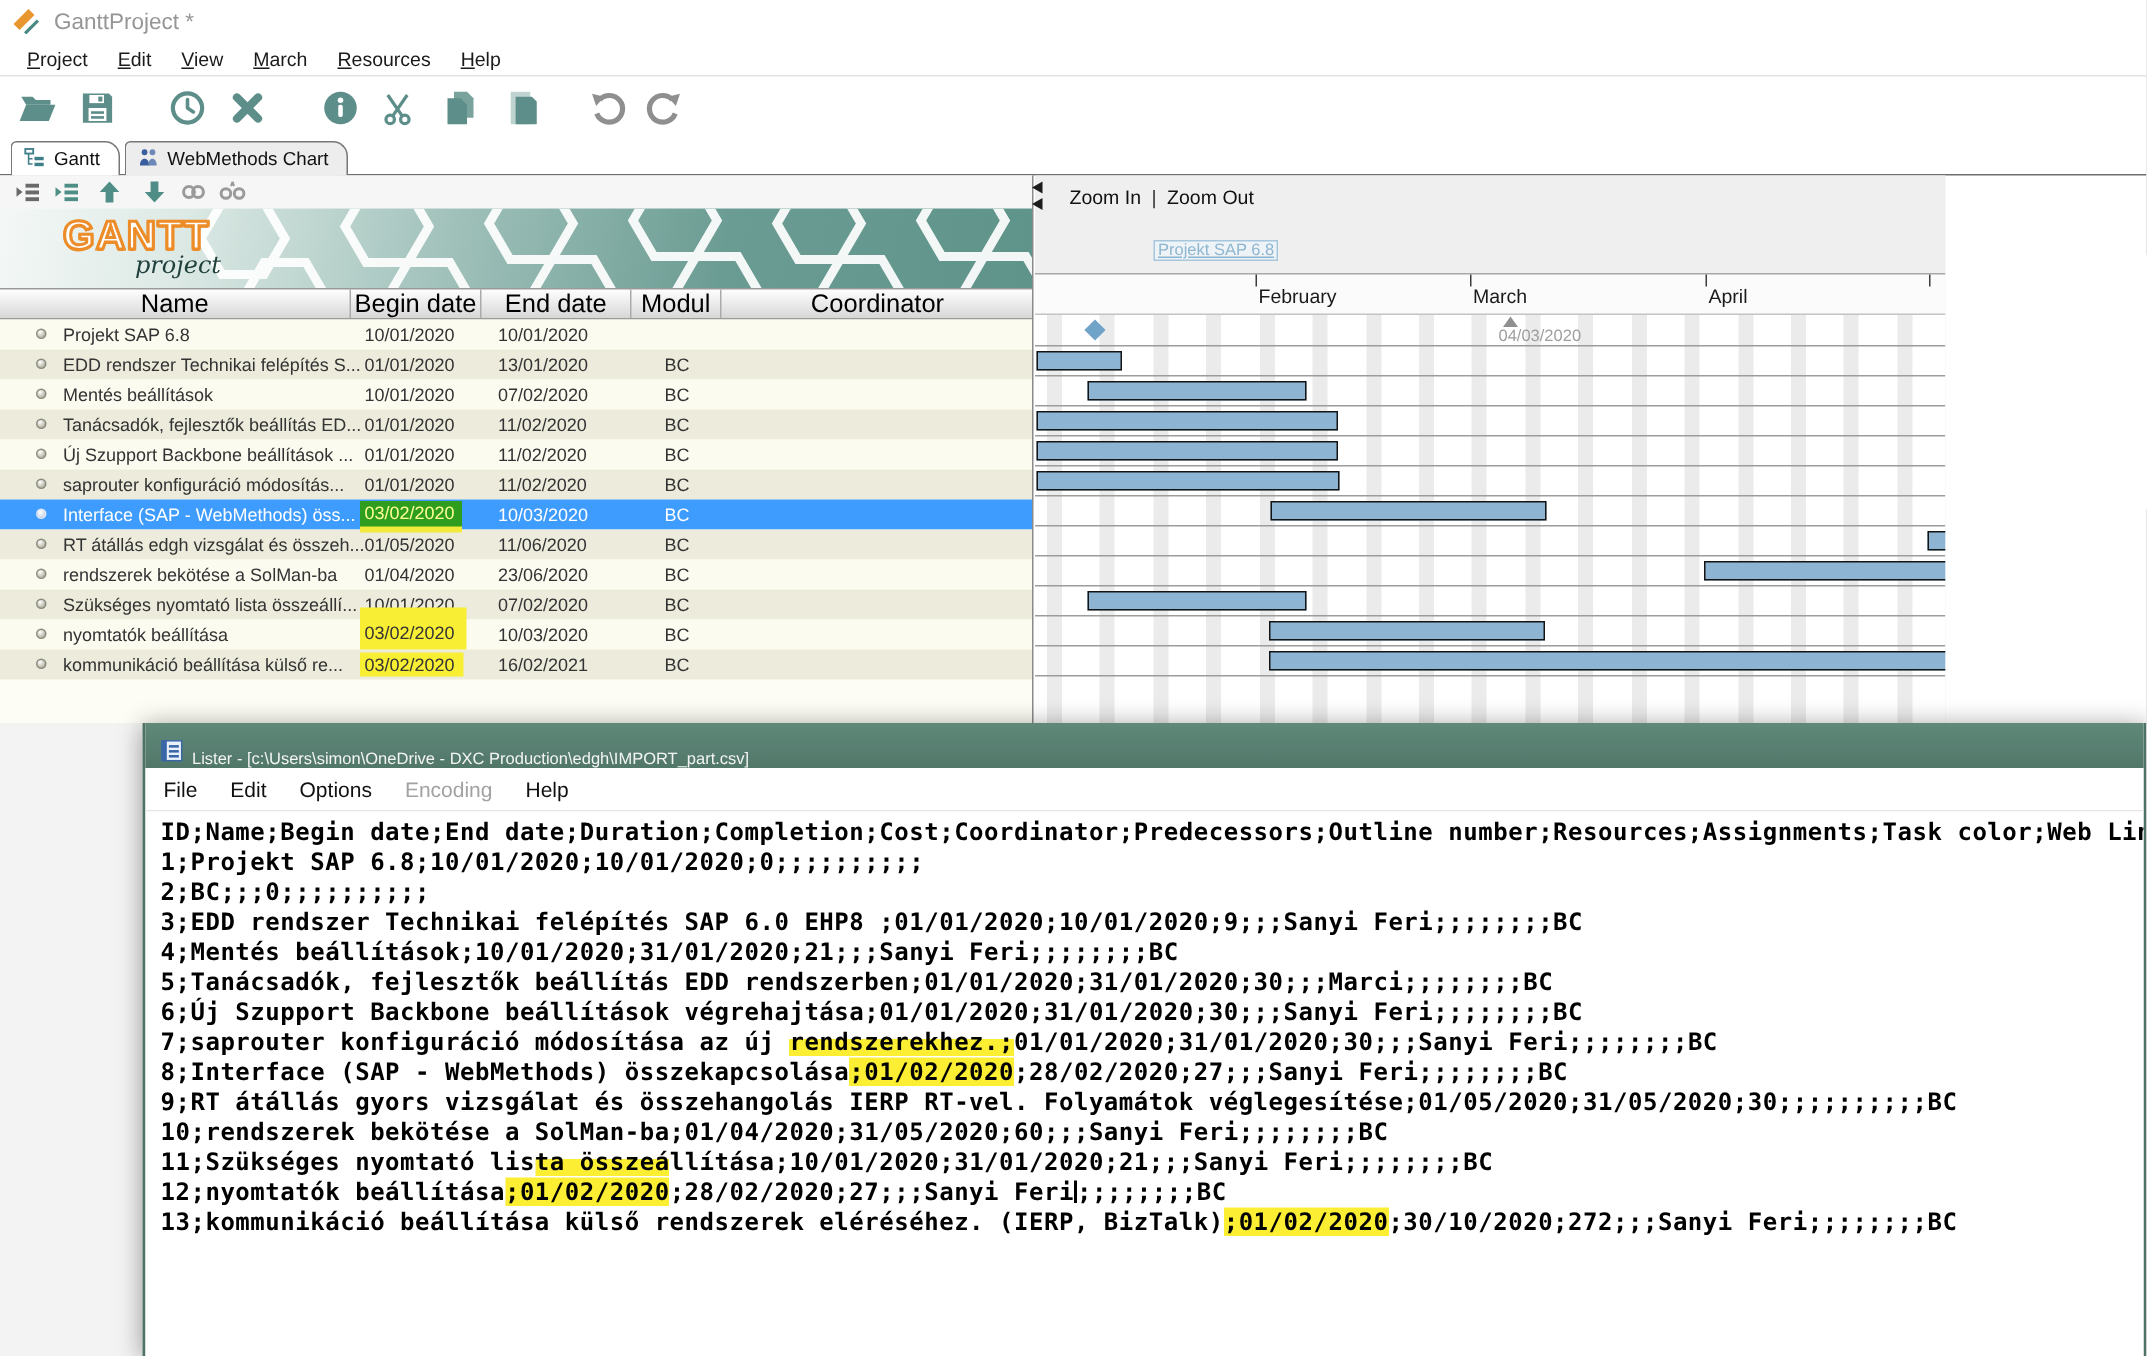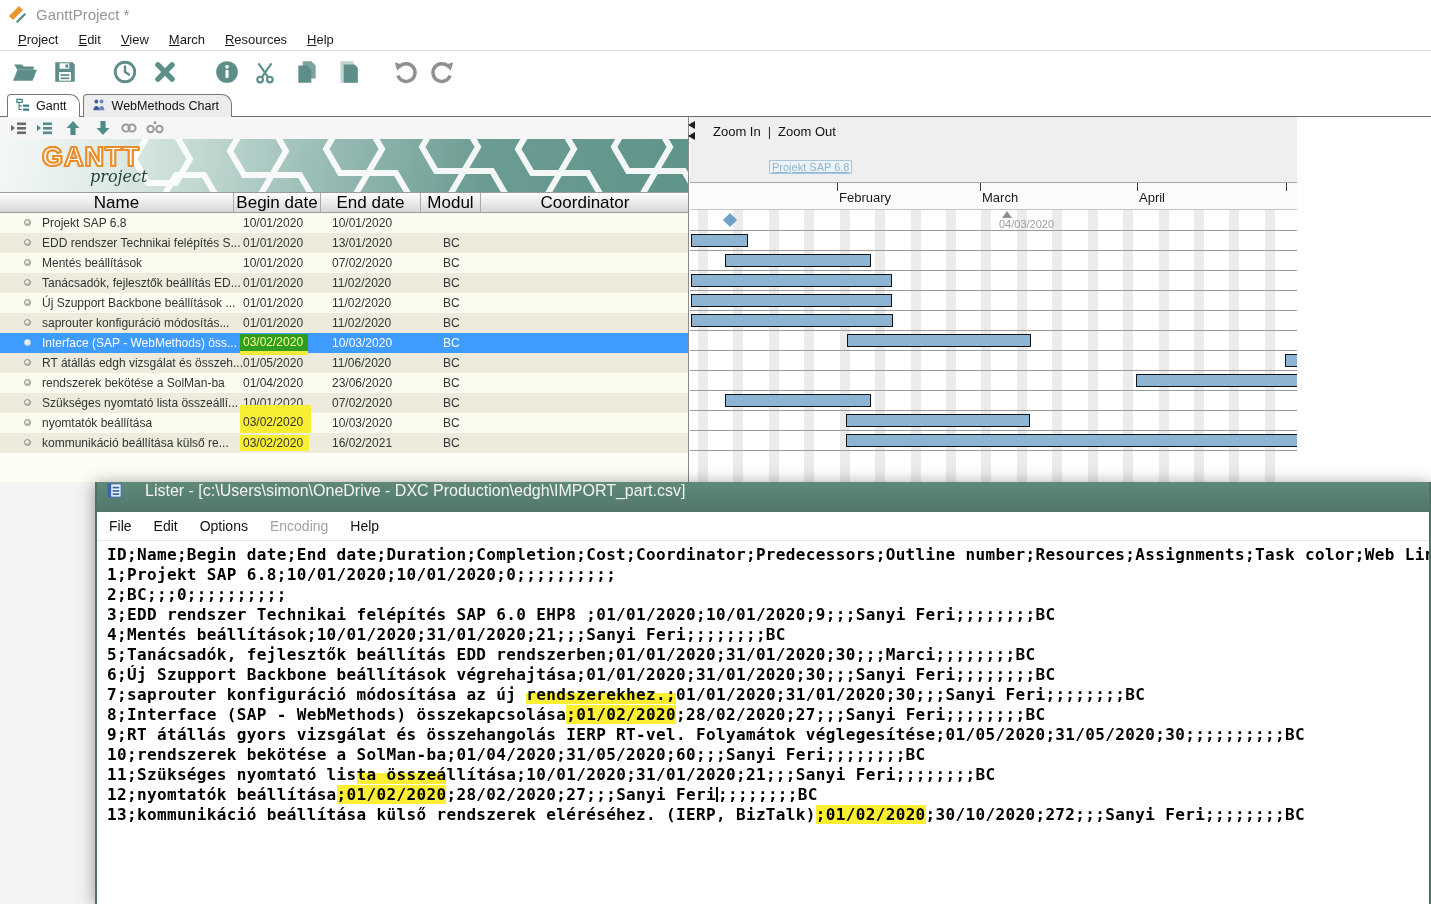--- a/index.html
+++ b/index.html
@@ -86,22 +86,22 @@
           border-right:5px solid transparent;border-bottom:7px solid #8f8f8f;}
   .mk-txt{position:absolute;left:309px;top:8px;font-size:11px;color:#9f9f9f;}
   .split-arrows{position:absolute;left:688px;top:121px;z-index:5;}
   .sp{width:0;height:0;border-top:4px solid transparent;border-bottom:4px solid transparent;
       border-right:7px solid #1c1c1c;margin-bottom:3px;}
   
   .bottom-left{position:absolute;left:0;top:482px;width:95px;height:422px;background:#f3f3f3;}
   .lister{position:absolute;left:95px;top:482px;width:1336px;height:422px;box-sizing:border-box;
           border-left:2px solid #4e7263;border-right:2px solid #4e7263;background:#fff;
           box-shadow:0 2px 16px rgba(0,0,0,.4);}
-  .l-titlebar{height:30px;background:linear-gradient(#60897a,#517769);display:flex;align-items:flex-start;
-          gap:22px;padding-left:9px;color:#f4f4f4;font-size:16px;}
+  .l-titlebar{height:30px;background:linear-gradient(#60897a,#517769);display:flex;align-items:flex-end;
+          gap:5px;padding-left:9px;color:#f4f4f4;font-size:11px;}
   .l-menubar{height:28px;background:#fff;display:flex;align-items:center;padding-left:12px;
           font-size:14px;color:#111;border-bottom:1px solid #e5e5e5;}
   .l-mitem{margin-right:22px;cursor:default;}
   .l-mitem.disabled{color:#a2a2a2;}
   .l-content{height:360px;background:#fff;padding:4px 0 0 10px;overflow:hidden;
           font-family:"DejaVu Sans Mono",monospace;font-weight:bold;font-size:16px;line-height:20px;
           letter-spacing:0.35px;color:#000;white-space:pre;}
   .csv-line{height:20px;}
   .csv-hl{background:#fbee33;}
   .csv-hl-half{background:linear-gradient(transparent 42%,#fbee33 42%);}

